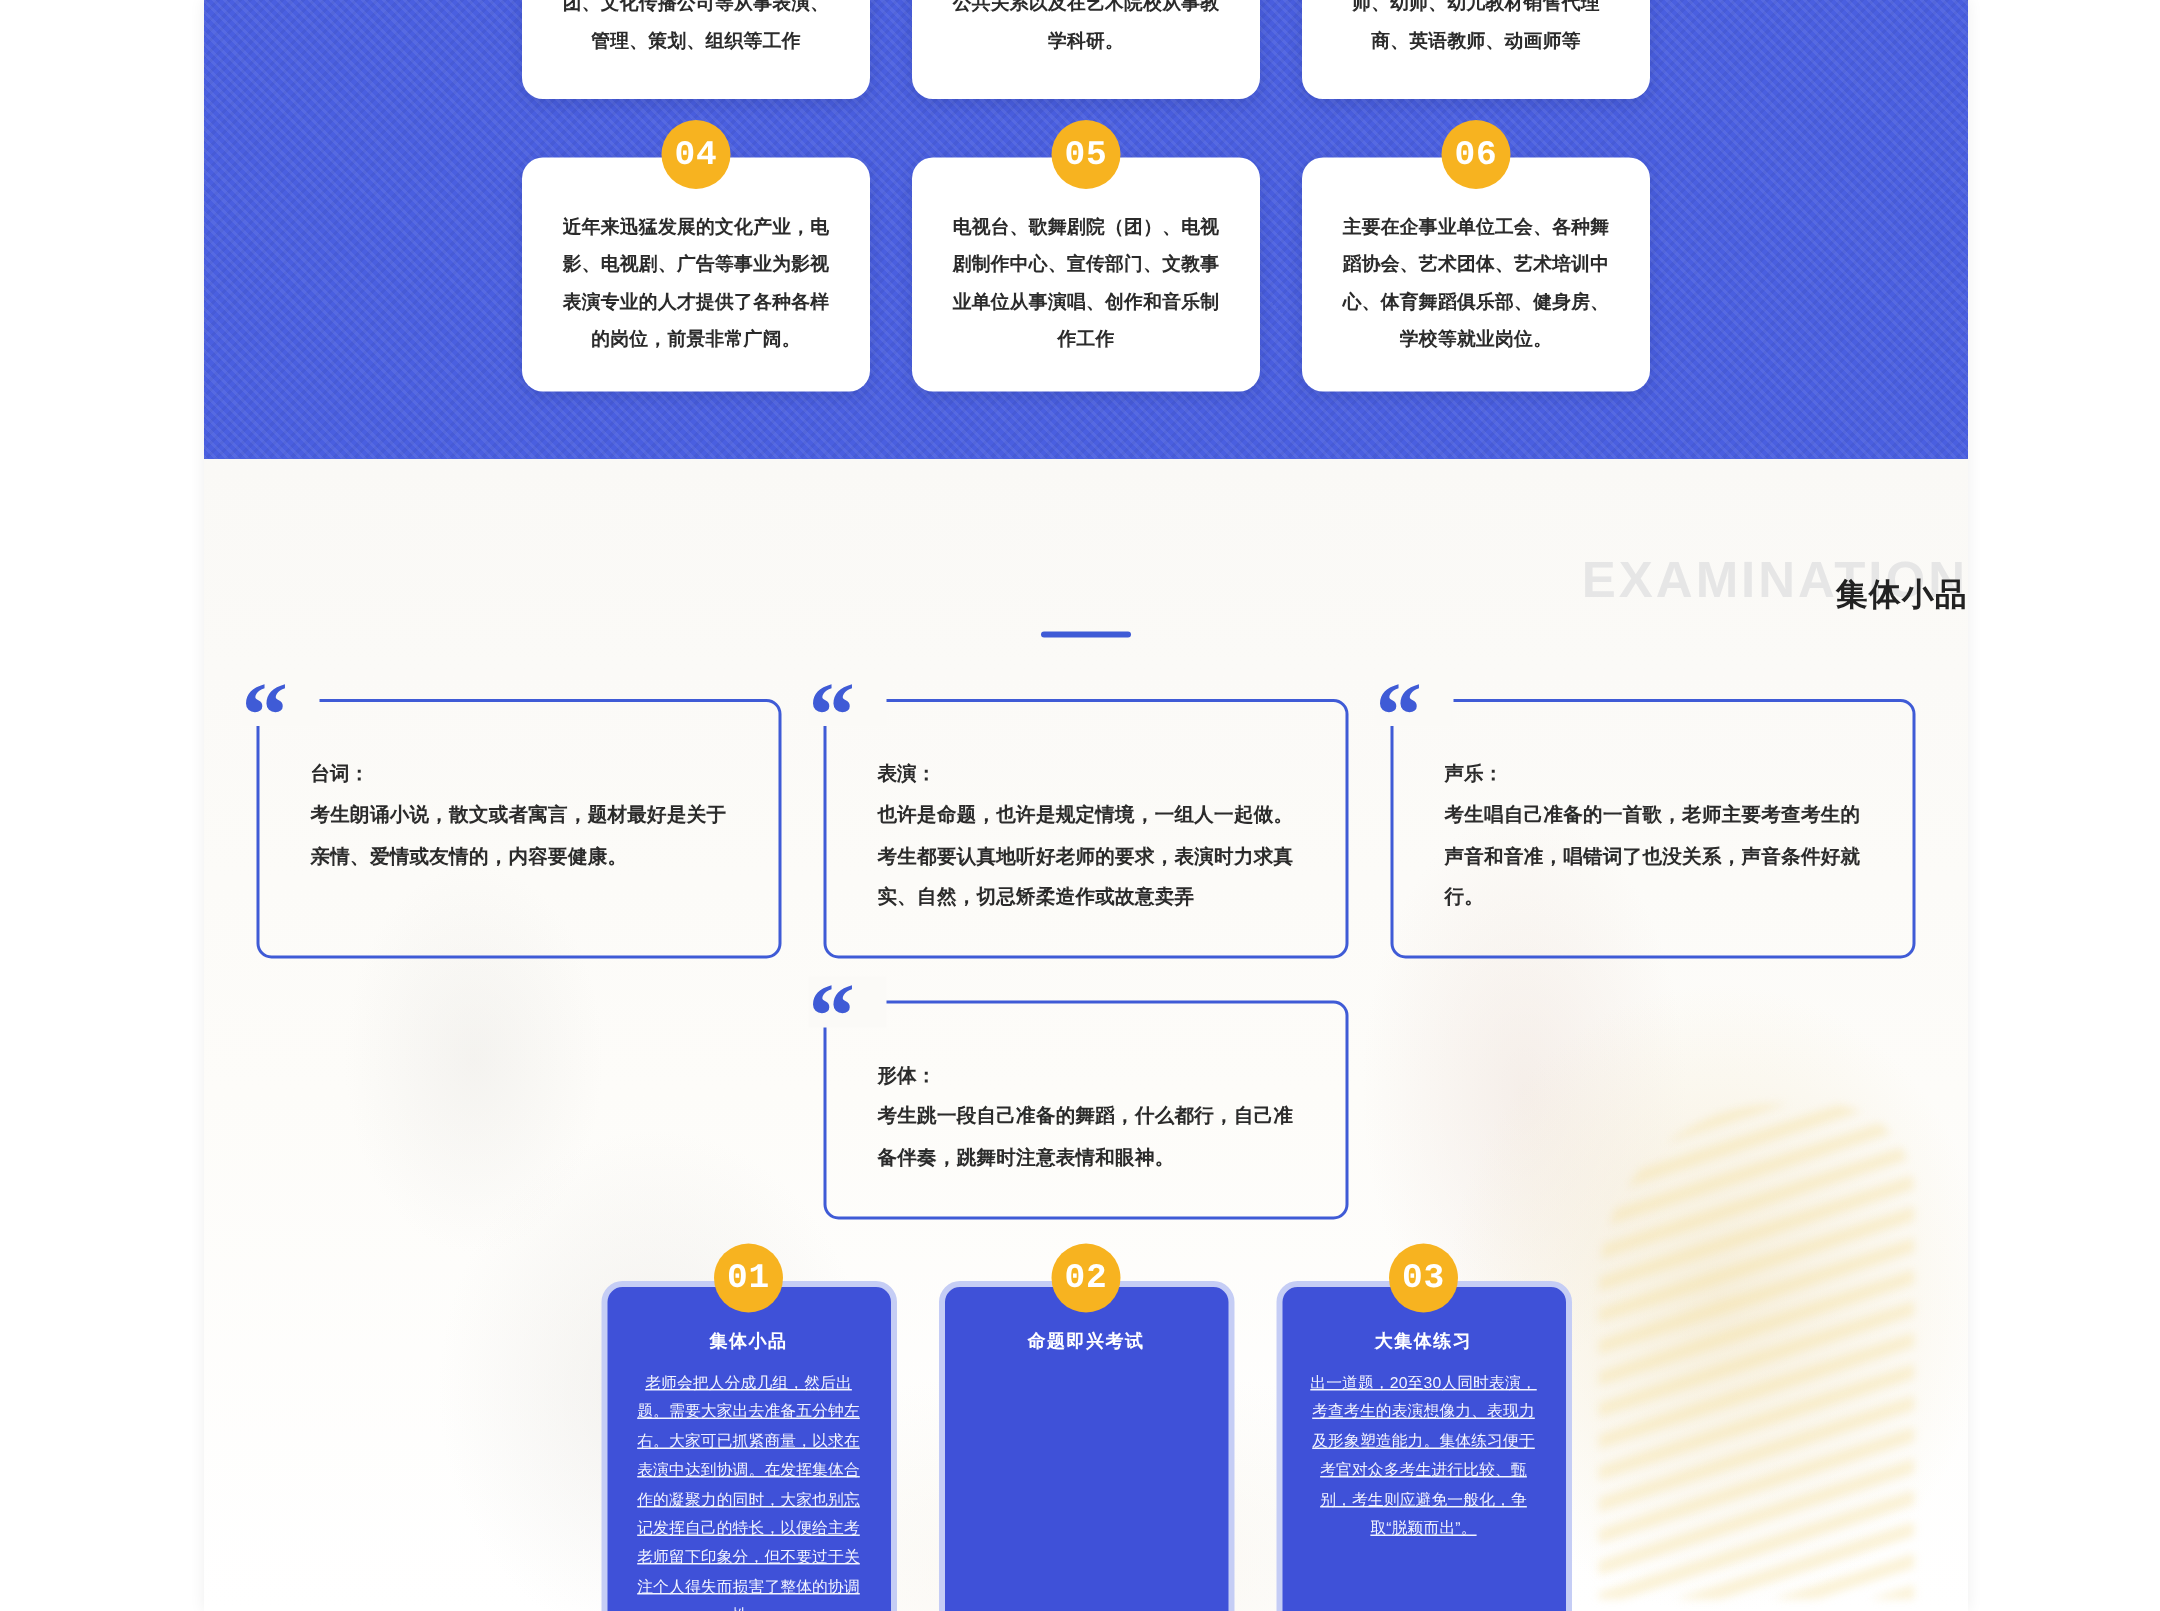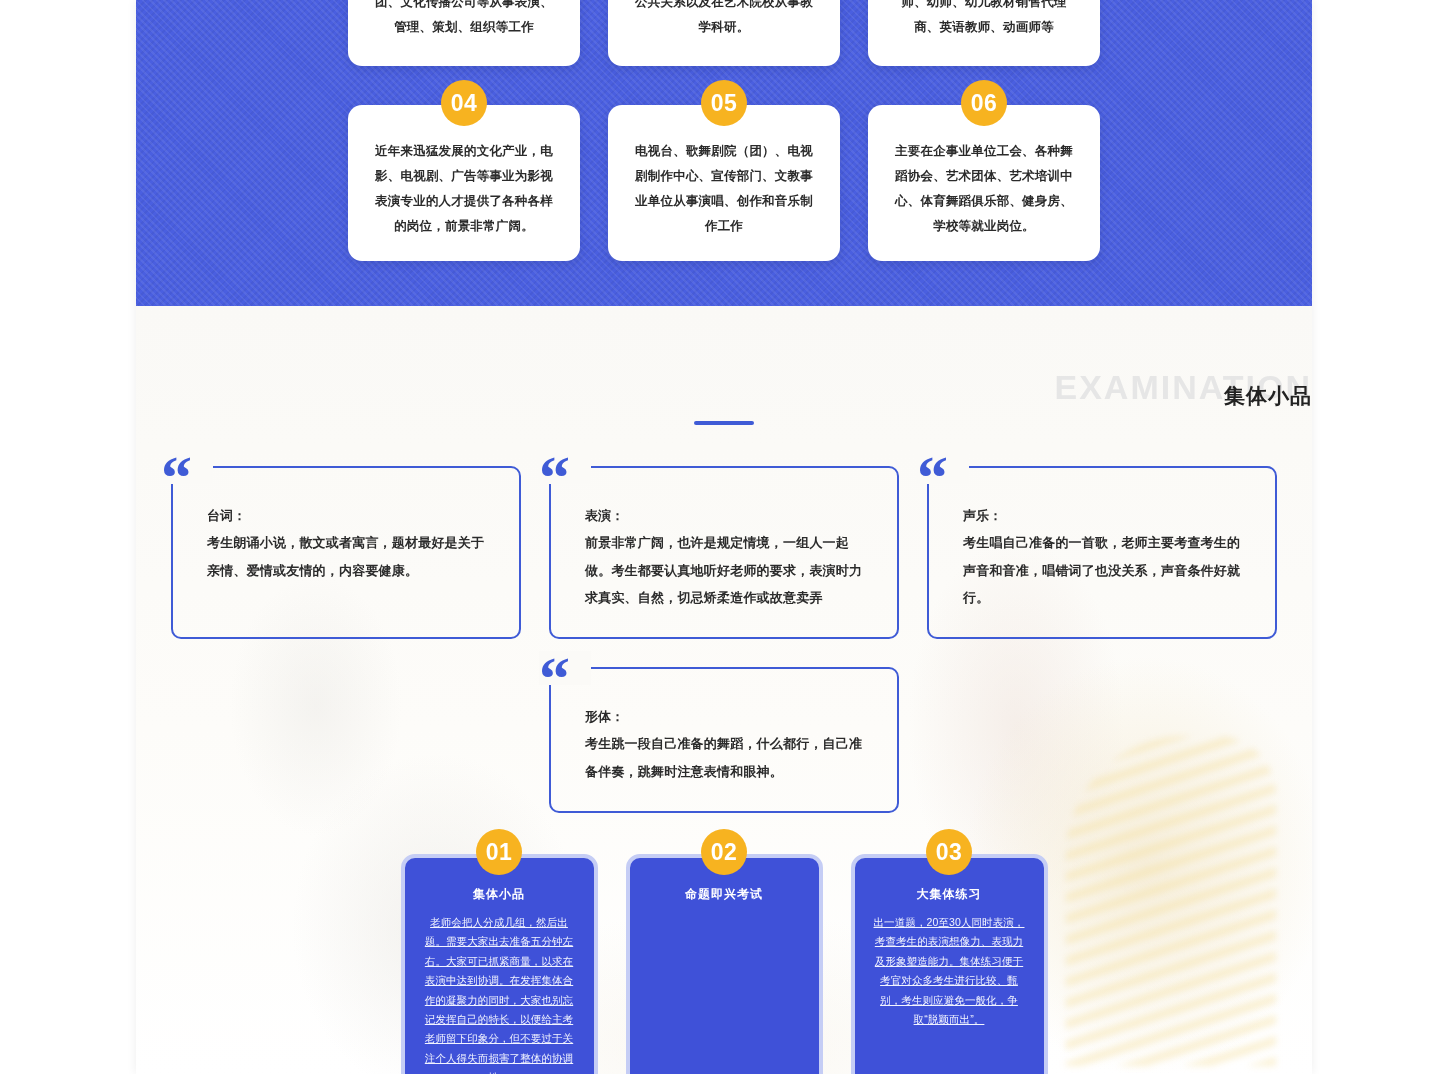--- a/index.html
+++ b/index.html
@@ -87,20 +87,21 @@
     width: 46px;
     height: 46px;
     border-radius: 50%;
     background: #f7b320;
     color: #ffffff;
     font-size: 23px;
     font-weight: bold;
     line-height: 46px;
     text-align: center;
     letter-spacing: 0.5px;
+    font-family: Liberation Mono, monospace;
   }
 
   
   .exam-section {
     position: relative;
     width: 1176px;
     height: 768px;
     background: #fbfaf7;
     overflow: hidden;
   }
@@ -294,21 +295,21 @@
 
         <div class="quote-card h1">
           <div class="quote-mark">“</div>
           <div class="quote-label">台词：</div>
           <div class="quote-text">考生朗诵小说，散文或者寓言，题材最好是关于亲情、爱情或友情的，内容要健康。</div>
         </div>
 
         <div class="quote-card h1">
           <div class="quote-mark">“</div>
           <div class="quote-label">表演：</div>
-          <div class="quote-text">前景非常广阔，也许是规定情境，一组人一起做。考生都要认真地听好老师的要求，表演时力求真实、自然，切忌矫柔造作或故意卖弄</div>
+          <div class="quote-text">也许是命题，也许是规定情境，一组人一起做。考生都要认真地听好老师的要求，表演时力求真实、自然，切忌矫柔造作或故意卖弄</div>
         </div>
 
         <div class="quote-card h2">
           <div class="quote-mark">“</div>
           <div class="quote-label">声乐：</div>
           <div class="quote-text">考生唱自己准备的一首歌，老师主要考查考生的声音和音准，唱错词了也没关系，声音条件好就行。</div>
         </div>
 
         <div class="quote-card h2">
           <div class="quote-mark">“</div>

